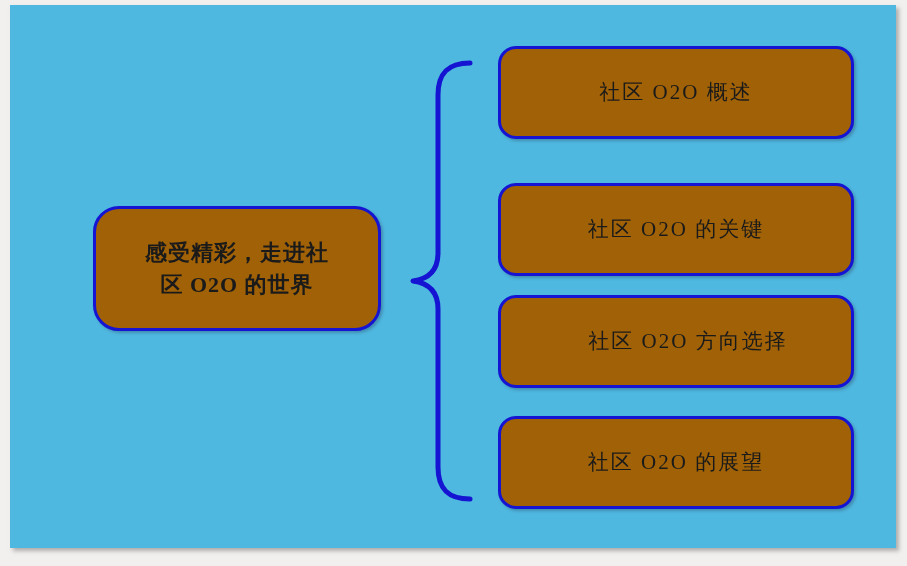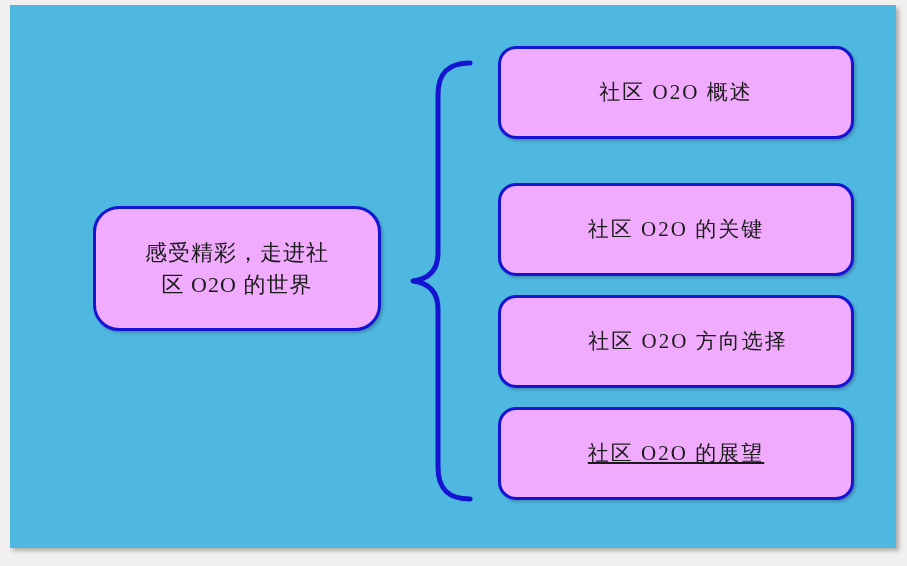--- a/index.html
+++ b/index.html
@@ -31,21 +31,21 @@
     height: 543px;
     background: #4fb8e0;
     box-shadow: 3px 3px 4px rgba(120,120,120,0.55);
     overflow: hidden;
   }
 
   
   .node {
     position: absolute;
     box-sizing: border-box;
-    background: #f0abfc;
+    background: #a16207;
     border: 3px solid #1414d2;
     border-radius: 18px;
     display: flex;
     align-items: center;
     justify-content: center;
     text-align: center;
     color: #1a1a1a;
     box-shadow: 2px 2px 3px rgba(40,60,90,0.35);
   }
 
@@ -59,38 +59,38 @@
   
   #root-node {
     left: 83px;
     top: 201px;
     width: 288px;
     height: 125px;
     border-radius: 26px;
   }
   #root-node .label {
     font-size: 22px;
-    font-weight: normal;
+    font-weight: bold;
     letter-spacing: 1px;
   }
 
   
   .branch-node {
     left: 488px;
     width: 356px;
     height: 93px;
   }
   .branch-node .label {
     font-size: 21px;
   }
 
   #branch-node-0 { top: 41px; }
   #branch-node-1 { top: 178px; }
   #branch-node-2 { top: 290px; padding-left: 24px; }
-  #branch-node-3 { top: 402px; text-decoration: underline; }
+  #branch-node-3 { top: 411px; }
 
   
   #brace {
     position: absolute;
     left: 392px;
     top: 52px;
     width: 80px;
     height: 448px;
   }
 </style>

